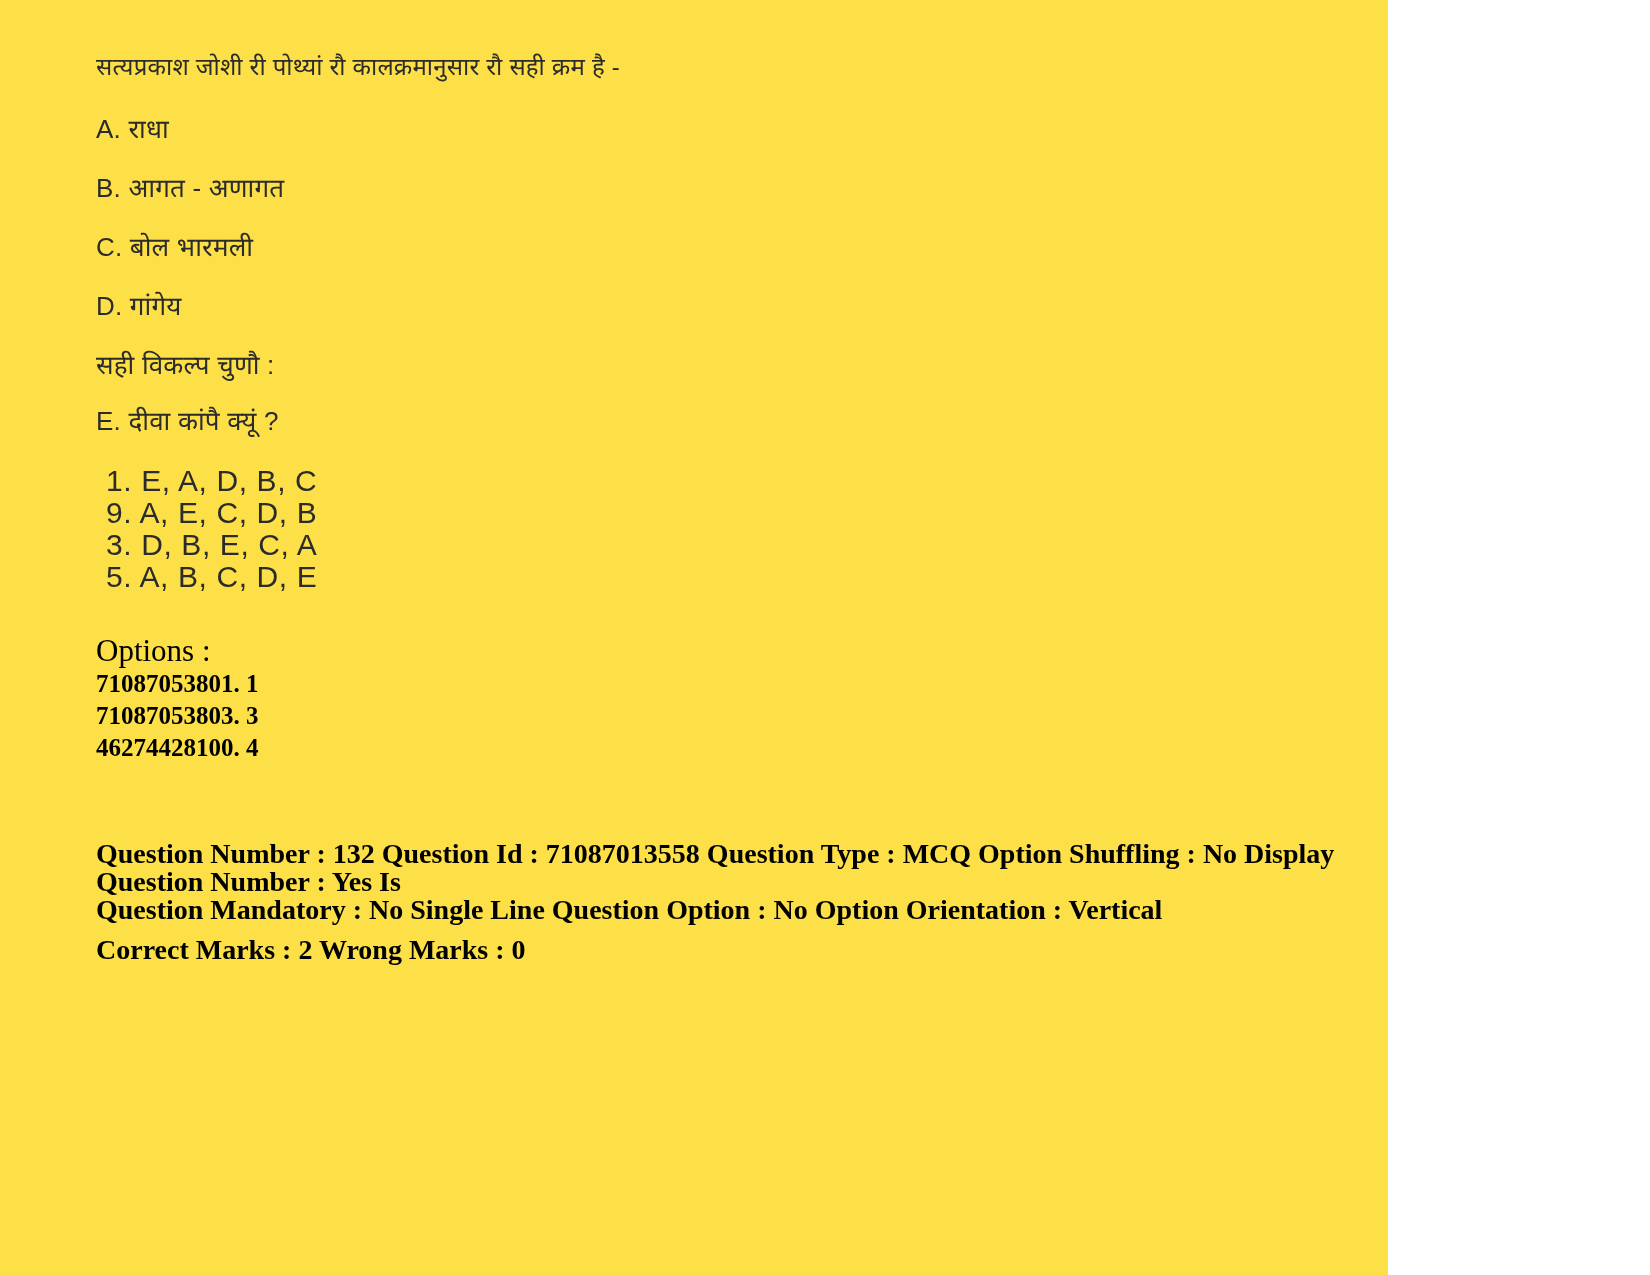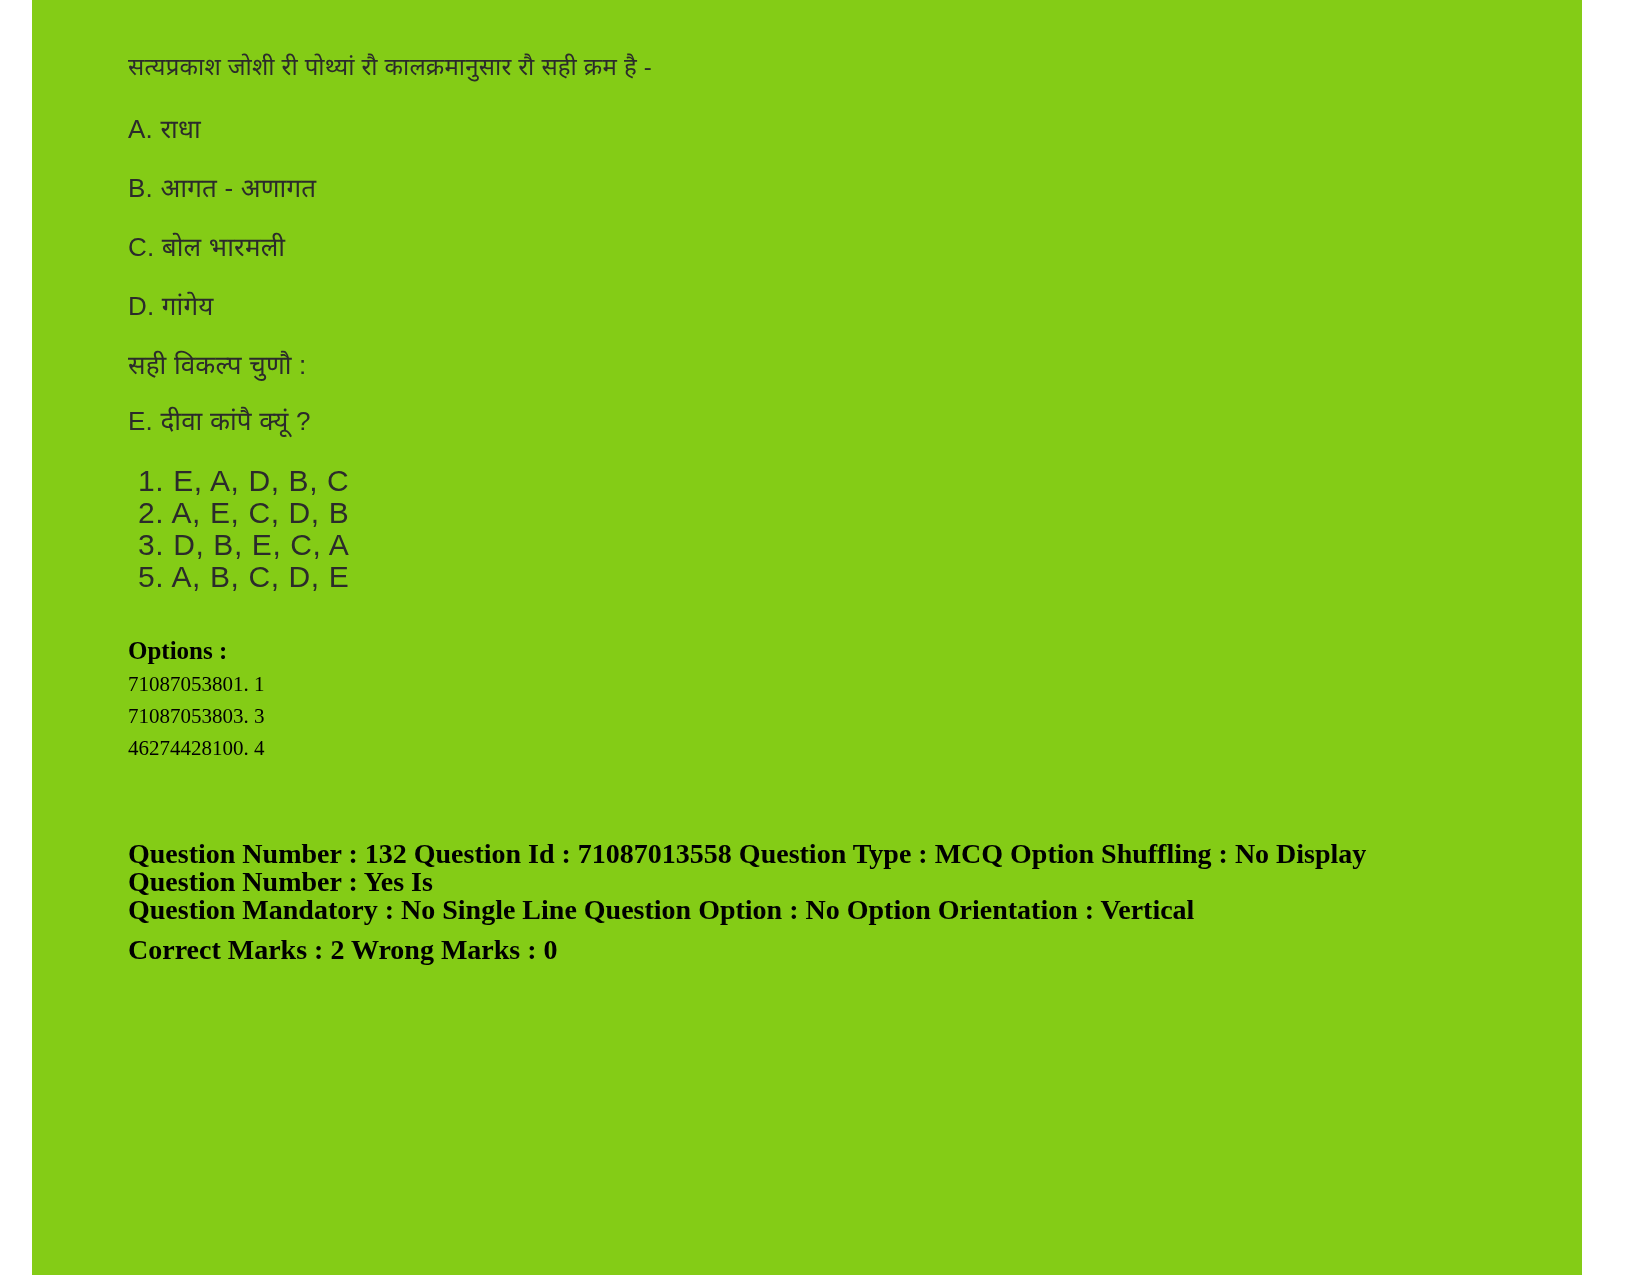--- a/index.html
+++ b/index.html
@@ -13,24 +13,23 @@
     font-family: "Liberation Serif", serif;
     color: #000000;
     position: relative;
     overflow: hidden;
   }
 
   .page {
     position: absolute;
     left: 0;
     top: 0;
-    width: 1550px;
+    width: 1388px;
     height: 1275px;
-    background: #84cc16;
-    margin-left: 32px;
+    background: #fde047;
   }
 
   
   .scan-block {
     position: absolute;
     left: 96px;
     top: 52px;
     width: 1300px;
   }
 
@@ -71,32 +70,33 @@
 
   
   .options-block {
     position: absolute;
     left: 96px;
     top: 634px;
     width: 700px;
   }
   .options-title {
     font-family: "Liberation Serif", serif;
-    font-weight: bold;
-    font-size: 25px;
+    font-weight: normal;
+    font-size: 31px;
     line-height: 33px;
     margin: 0 0 1px 0;
     color: #000;
   }
   .option-row {
     font-family: "Liberation Serif", serif;
-    font-size: 21px;
+    font-size: 25px;
     line-height: 32px;
     color: #000;
     white-space: nowrap;
+    font-weight: bold;
   }
 
   
   .meta-block {
     position: absolute;
     left: 96px;
     top: 840px;
     width: 1350px;
   }
   .meta-para {
@@ -130,21 +130,21 @@
     <p class="scan-line">C. बोल भारमली</p>
 
     <p class="scan-line">D. गांगेय</p>
 
     <p class="scan-line choose-line">सही विकल्प चुणौ :</p>
 
     <p class="scan-line">E. दीवा कांपै क्यूं ?</p>
 
     <ul class="seq-list">
       <li>1. E, A, D, B, C</li>
-      <li>2. A, E, C, D, B</li>
+      <li>9. A, E, C, D, B</li>
       <li>3. D, B, E, C, A</li>
       <li>5. A, B, C, D, E</li>
     </ul>
 
   </div>
 
   <div class="options-block">
     <p class="options-title">Options :</p>
     <div class="option-row">71087053801. 1</div>
     <div class="option-row">71087053803. 3</div>

